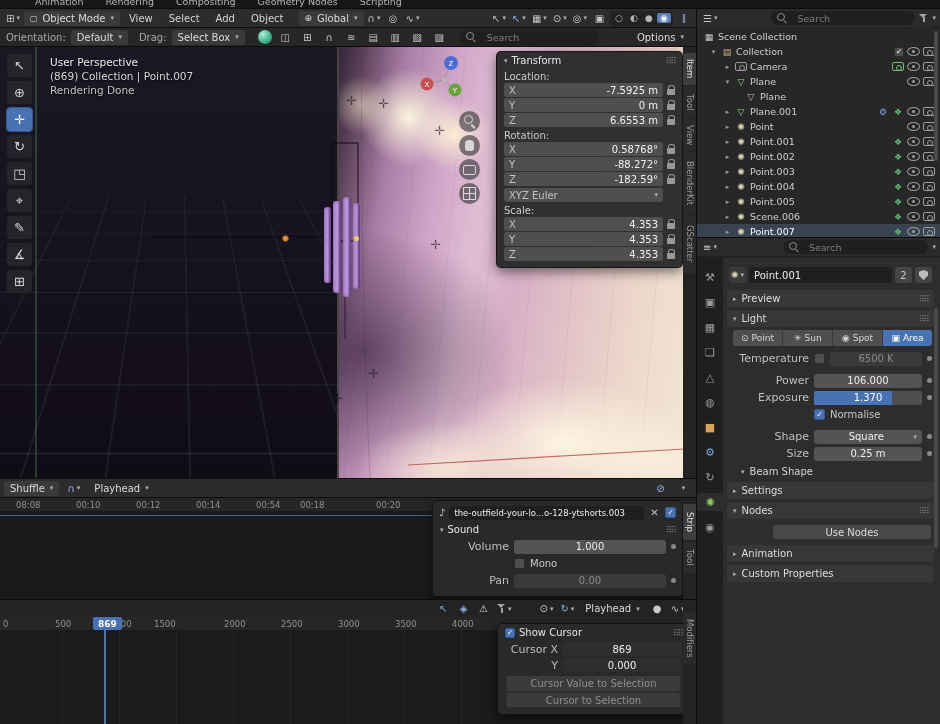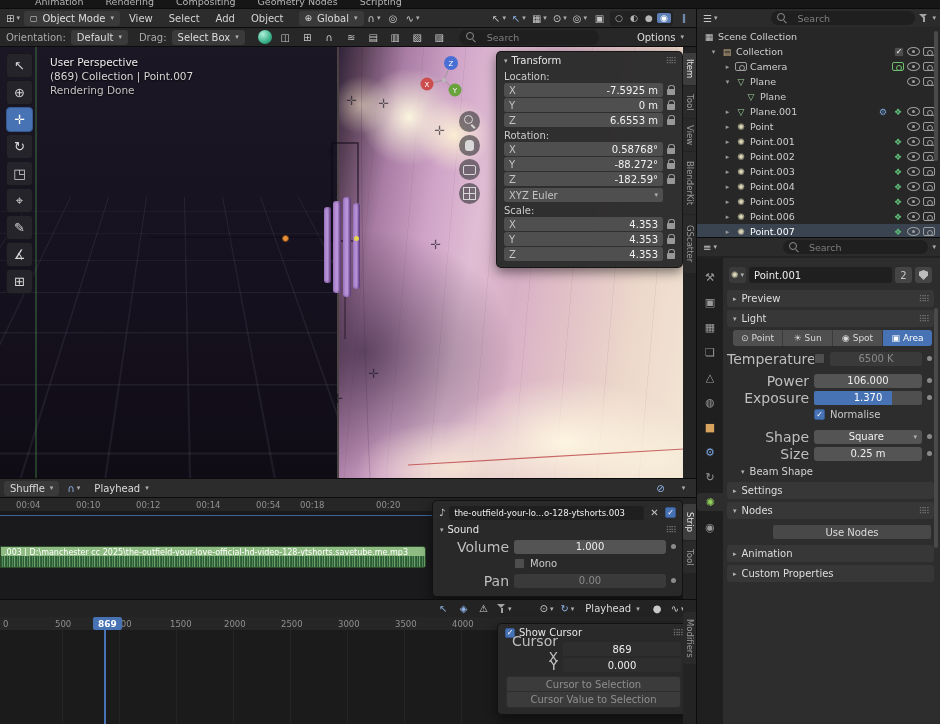--- a/index.html
+++ b/index.html
@@ -104,21 +104,21 @@
 .olbl{color:#cfcfcf;white-space:nowrap;}
 .vscroll{position:absolute;right:2px;width:4px;border-radius:2px;background:#4a4a4a;}
 
 .ptabs{position:absolute;left:0;top:20px;bottom:0;width:26px;background:#1f1f1f;display:flex;flex-direction:column;align-items:center;padding-top:10px;gap:7px;}
 .ptab{width:22px;height:18px;display:flex;align-items:center;justify-content:center;font-size:11px;color:#9a9a9a;border-radius:3px 0 0 3px;}
 .ptab.active{background:#2d2d2d;color:#8fce5a;width:26px;}
 .pmain{position:absolute;left:26px;top:20px;right:0;bottom:0;background:#2d2d2d;padding:4px 6px 0 4px;}
 .sect{height:17px;display:flex;align-items:center;gap:5px;background:#373737;border-radius:3px;padding:0 6px;color:#dedede;margin:3px 0;}
 .subsect{height:15px;display:flex;align-items:center;gap:5px;padding:0 6px 0 14px;color:#d2d2d2;margin:2px 0;}
 .prow{display:flex;align-items:center;gap:5px;height:17px;padding-right:2px;}
-.plabel{width:82px;text-align:right;color:#bfbfbf;flex:none;font-size:14px;}
+.plabel{width:82px;text-align:right;color:#bfbfbf;flex:none;font-size:11px;}
 .seg{display:flex;height:16px;border-radius:3px;overflow:hidden;margin:2px 2px 4px 6px;}
 .segbtn{flex:1;background:#4f4f4f;display:flex;align-items:center;justify-content:center;gap:3px;color:#d8d8d8;font-size:9px;border-right:1px solid #3a3a3a;}
 .segbtn:last-child{border-right:none;}
 .segbtn.active{background:#4772b3;color:#fff;}
 .segi{font-size:9px;}
 .slider{position:relative;flex:1;height:14px;background:#4f4f4f;border-radius:2px;overflow:hidden;}
 .slider .fill{position:absolute;left:0;top:0;bottom:0;background:#4772b3;}
 .slider .sval{position:relative;text-align:center;line-height:14px;color:#fff;}
 .swatch{flex:1;height:13px;border-radius:3px;}
 
@@ -423,33 +423,29 @@
       </div>
     <span class="sp"></span>
     <div class="icobtn" style="color:#8fb3e6">⊘</div>
     <div class="icobtn">
         <span class="chev">▾</span>
       </div>
   </div>
 
   <div class="abs" id="sequencer">
     <div class="seq-ruler">
-      <span style="left:16px">00:04</span>
+      <span style="left:16px">08:08</span>
       <span style="left:76px">00:10</span>
       <span style="left:136px">00:12</span>
       <span style="left:196px">00:14</span>
       <span style="left:256px">00:54</span>
       <span style="left:300px">00:18</span>
       <span style="left:376px">00:20</span>
     </div>
     <div class="seq-blueline"></div>
-    <div class="strip">
-      <div class="strip-title">.003 | D:\manchester cc 2025\the-outfield-your-love-official-hd-video-128-ytshorts.savetube.me.mp3</div>
-      <div class="wave"></div>
-    </div>
 
     <div class="panel abs" style="left:432px;top:2px;width:251px;height:97px;z-index:6">
       <div class="row" style="padding:4px 6px;gap:4px">
         <span style="color:#cfcfcf">♪</span>
         <div class="field dark" style="flex:1;font-size:8.5px;white-space:nowrap;overflow:hidden">
             <span>the-outfield-your-lo...o-128-ytshorts.003</span>
           </div>
         <div class="icobtn" style="min-width:13px">✕</div>
         <span class="chk on">✓</span>
       </div>
@@ -513,21 +509,21 @@
         <div class="icobtn">
             <span>∿</span>
             <span class="chev">▾</span>
           </div>
       </div>
     </div>
     <div class="tl-ruler">
       <span style="left:3px">0</span>
       <span style="left:55px">500</span>
       <span style="left:110px">1000</span>
-      <span style="left:170px">1500</span>
+      <span style="left:154px">1500</span>
       <span style="left:224px">2000</span>
       <span style="left:281px">2500</span>
       <span style="left:338px">3000</span>
       <span style="left:395px">3500</span>
       <span style="left:452px">4000</span>
     </div>
     <div class="gline" style="left:62px"></div>
       <div class="gline" style="left:119px"></div>
       <div class="gline" style="left:176px"></div>
       <div class="gline" style="left:233px"></div>
@@ -551,22 +547,22 @@
             <span>869</span>
           </div>
         </div>
       <div class="prow" style="padding:0 8px;height:16px">
           <span class="plabel" style="width:52px">Y</span>
           <div class="field dark2 center" style="flex:1;border-radius:0 0 3px 3px">
             <span>0.000</span>
           </div>
         </div>
       <div style="padding:3px 8px 0">
+          <div class="btn" style="border-radius:0 0 3px 3px;border-top:none">Cursor Value to Selection</div>
           <div class="btn" style="border-radius:3px 3px 0 0">Cursor to Selection</div>
-          <div class="btn" style="border-radius:0 0 3px 3px;border-top:none">Cursor Value to Selection</div>
         </div>
     </div>
 
     <div class="vtabs" style="height:100%">
       <div class="vtab" style="height:52px;margin-top:6px">Modifiers</div>
     </div>
   </div>
 
   <div class="abs" id="outliner">
     <div class="ohead">
@@ -676,21 +672,21 @@
           <span class="oicon" style="color:#ded9b8">✺</span>
           <span class="olbl">Point.005</span>
           <span class="sp"></span>
           <span class="oicon" style="color:#5fbf79">❖</span>
           <span class="i-eye"></span>
           <span class="i-cam"></span>
         </div>
       <div class="orow" style="padding-left:26px">
           <span class="arrow">▸</span>
           <span class="oicon" style="color:#ded9b8">✺</span>
-          <span class="olbl">Point.006</span>
+          <span class="olbl">Scene.006</span>
           <span class="sp"></span>
           <span class="oicon" style="color:#5fbf79">❖</span>
           <span class="i-eye"></span>
           <span class="i-cam"></span>
         </div>
       <div class="orow active" style="padding-left:26px">
           <span class="arrow">▸</span>
           <span class="oicon" style="color:#ded9b8">✺</span>
           <span class="olbl">Point.007</span>
           <span class="sp"></span>

